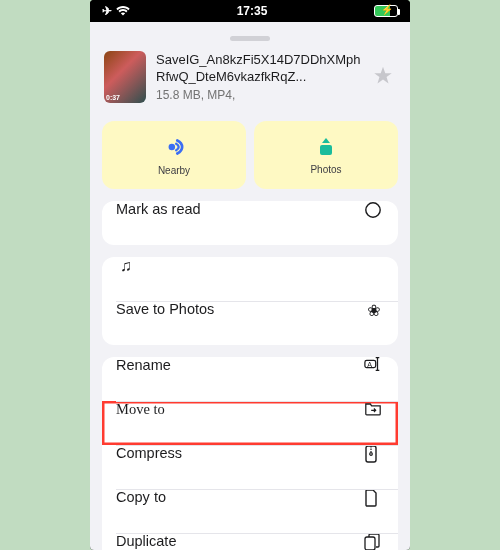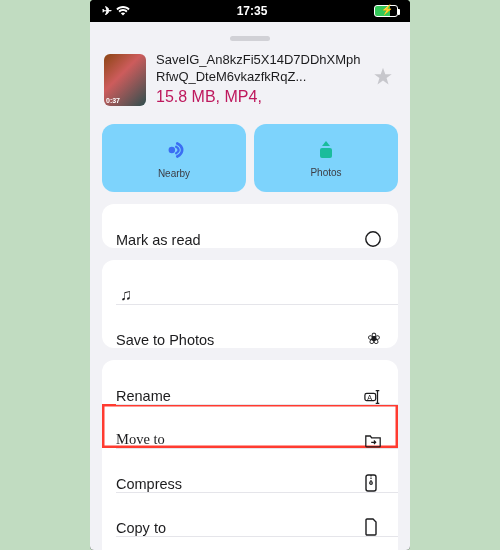--- a/index.html
+++ b/index.html
@@ -56,21 +56,21 @@
       overflow-y: hidden;
     }
     .grabber {
       width: 40px; height: 5px;
       background: #d1d1d6;
       border-radius: 3px;
       margin: 6px auto 10px;
     }
     .file-header {
       display: flex;
-      align-items: flex-end;
+      align-items: flex-start;
       padding: 0 14px 18px;
       gap: 10px;
     }
     .thumb {
       width: 42px; height: 52px;
       background: linear-gradient(135deg,#8b4513 0%, #cd5c5c 40%, #2f4f4f 100%);
       border-radius: 6px;
       position: relative;
       flex-shrink: 0;
     }
@@ -81,52 +81,52 @@
     .file-text { flex:1; min-width:0; padding-top: 1px;}
     .file-name {
       font-size: 13px; font-weight: 500; color:#1c1c1e;
       line-height: 1.3;
       overflow:hidden;
       display: -webkit-box;
       -webkit-line-clamp: 2;
       -webkit-box-orient: vertical;
       word-break: break-all;
     }
-    .file-meta { font-size: 16px; color:#be185d; margin-top:2px; }
+    .file-meta { font-size: 12px; color:#737373; margin-top:2px; }
     .star {
       width: 24px; height:24px;
       color:#c7c7cc;
       font-size: 20px;
       flex-shrink:0;
       align-self: center;
     }
     .share-row {
       display:flex; gap:8px;
       padding: 0 12px 12px;
     }
     .share-card {
       flex:1;
-      background:#7dd3fc;
+      background:#fef9c3;
       border-radius:12px;
       height: 68px;
       display:flex; flex-direction:column;
       align-items:center; justify-content:center;
       gap:5px;
     }
     .share-icon { font-size:22px; }
     .share-label { font-size:10px; color:#3c3c43; }
     .group {
       margin: 0 12px 12px;
       background:#fff;
       border-radius:12px;
       overflow:hidden;
     }
     .row {
       height: 44px;
-      display:flex; align-items:flex-end;
+      display:flex; align-items:flex-start;
       justify-content:space-between;
       padding: 0 14px;
       position:relative;
     }
     .row + .row::before {
       content:''; position:absolute; top:0; left:14px; right:0;
       height:1px; background:#e5e5ea;
     }
     .row-label { font-size:14.5px; color:#1c1c1e; }
     .row-icon { font-size:16px; color:#1c1c1e; width:20px; text-align:center; }

